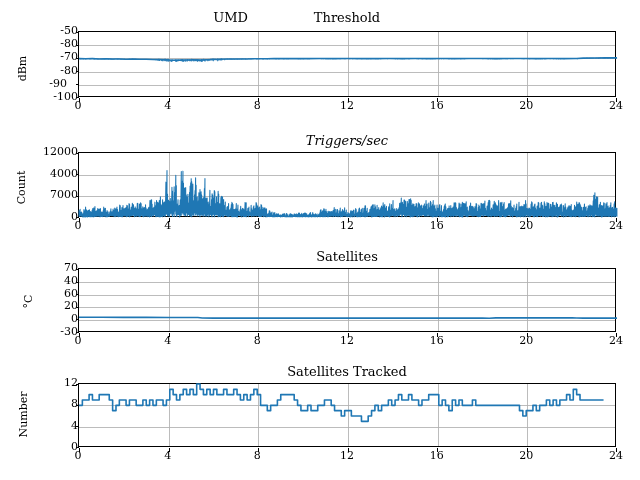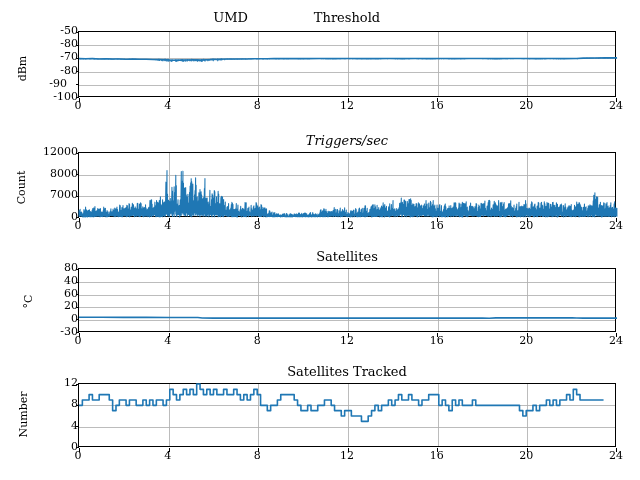--- a/index.html
+++ b/index.html
@@ -98,21 +98,21 @@
     <div class="xtick" style="left:436.67px;top:100px;">16</div>
     <div class="xtick" style="left:526.33px;top:100px;">20</div>
     <div class="xtick" style="left:616px;top:100px;">24</div>
   </div>
 
   <div class="panel" style="top:0;">
     <div class="ptitle" style="left:78px;top:133px;width:538px;font-style:italic;">Triggers/sec</div>
     <div class="ylabel" style="left:-9px;top:181px;width:60px;">Count</div>
 
     <div class="ytick" style="left:18px;width:60px;top:152px;">12000</div>
-    <div class="ytick" style="left:18px;width:60px;top:173.7px;">8000</div>
+    <div class="ytick" style="left:18px;width:60px;top:173.7px;">4000</div>
     <div class="ytick" style="left:18px;width:60px;top:195.3px;">7000</div>
     <div class="ytick" style="left:18px;width:60px;top:217px;">0</div>
 
     <div class="plotbox" style="left:78px;top:152px;width:538px;height:65px;">
       <div class="gridline" style="top:21.67px;width:100%;"></div>
       <div class="gridline" style="top:43.33px;width:100%;"></div>
       <div class="vgridline" style="left:89.67px;height:100%;"></div>
       <div class="vgridline" style="left:179.33px;height:100%;"></div>
       <div class="vgridline" style="left:269px;height:100%;"></div>
       <div class="vgridline" style="left:358.67px;height:100%;"></div>
@@ -140,21 +140,21 @@
     <div class="xtick" style="left:347px;top:220px;">12</div>
     <div class="xtick" style="left:436.67px;top:220px;">16</div>
     <div class="xtick" style="left:526.33px;top:220px;">20</div>
     <div class="xtick" style="left:616px;top:220px;">24</div>
   </div>
 
   <div class="panel" style="top:0;">
     <div class="ptitle" style="left:78px;top:249px;width:538px;">Satellites</div>
     <div class="ylabel" style="left:-2px;top:295px;width:60px;">°C</div>
 
-    <div class="ytick" style="left:28px;width:50px;top:268px;">80</div>
+    <div class="ytick" style="left:28px;width:50px;top:268px;">70</div>
     <div class="ytick" style="left:28px;width:50px;top:280.8px;">40</div>
     <div class="ytick" style="left:28px;width:50px;top:293.6px;">60</div>
     <div class="ytick" style="left:28px;width:50px;top:306.4px;">20</div>
     <div class="ytick" style="left:28px;width:50px;top:319.2px;">0</div>
     <div class="ytick" style="left:28px;width:50px;top:332px;">-30</div>
 
     <div class="plotbox" style="left:78px;top:268px;width:538px;height:64px;">
       <div class="gridline" style="top:12.8px;width:100%;"></div>
       <div class="gridline" style="top:25.6px;width:100%;"></div>
       <div class="gridline" style="top:38.4px;width:100%;"></div>

